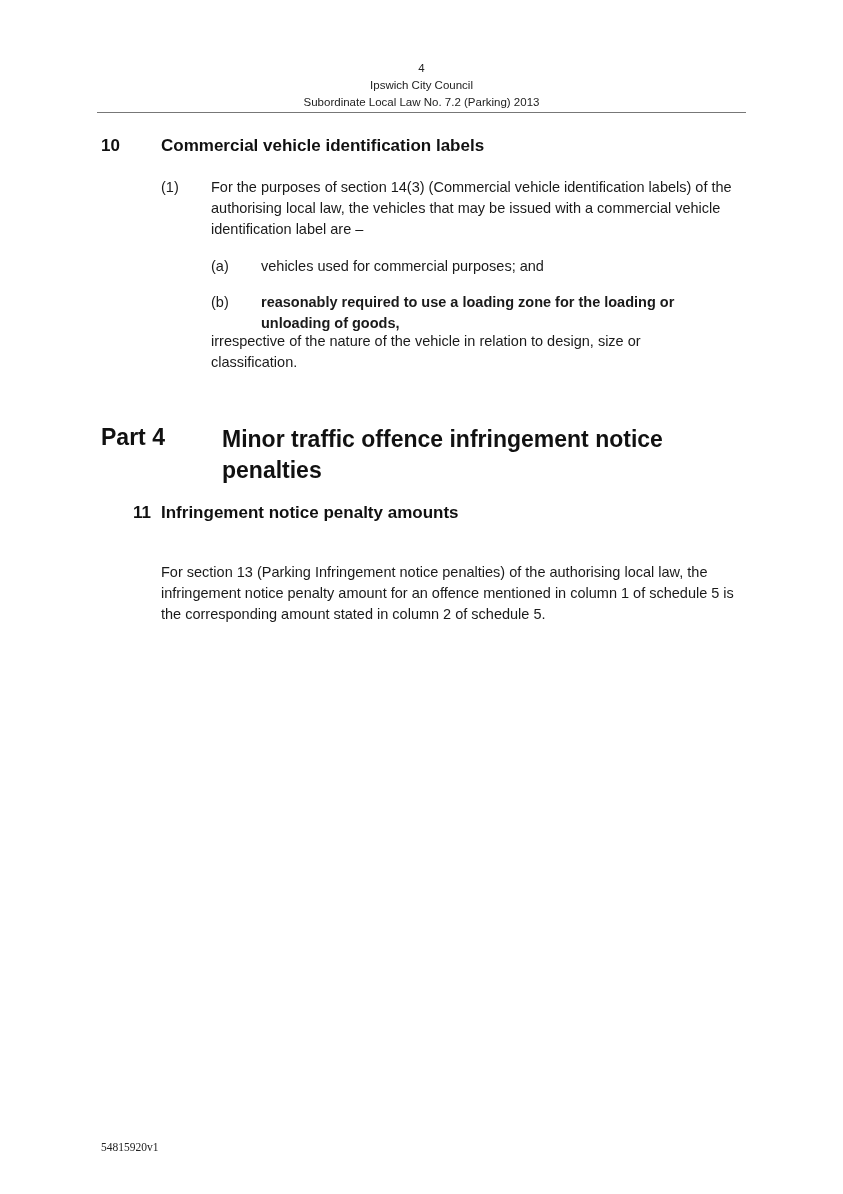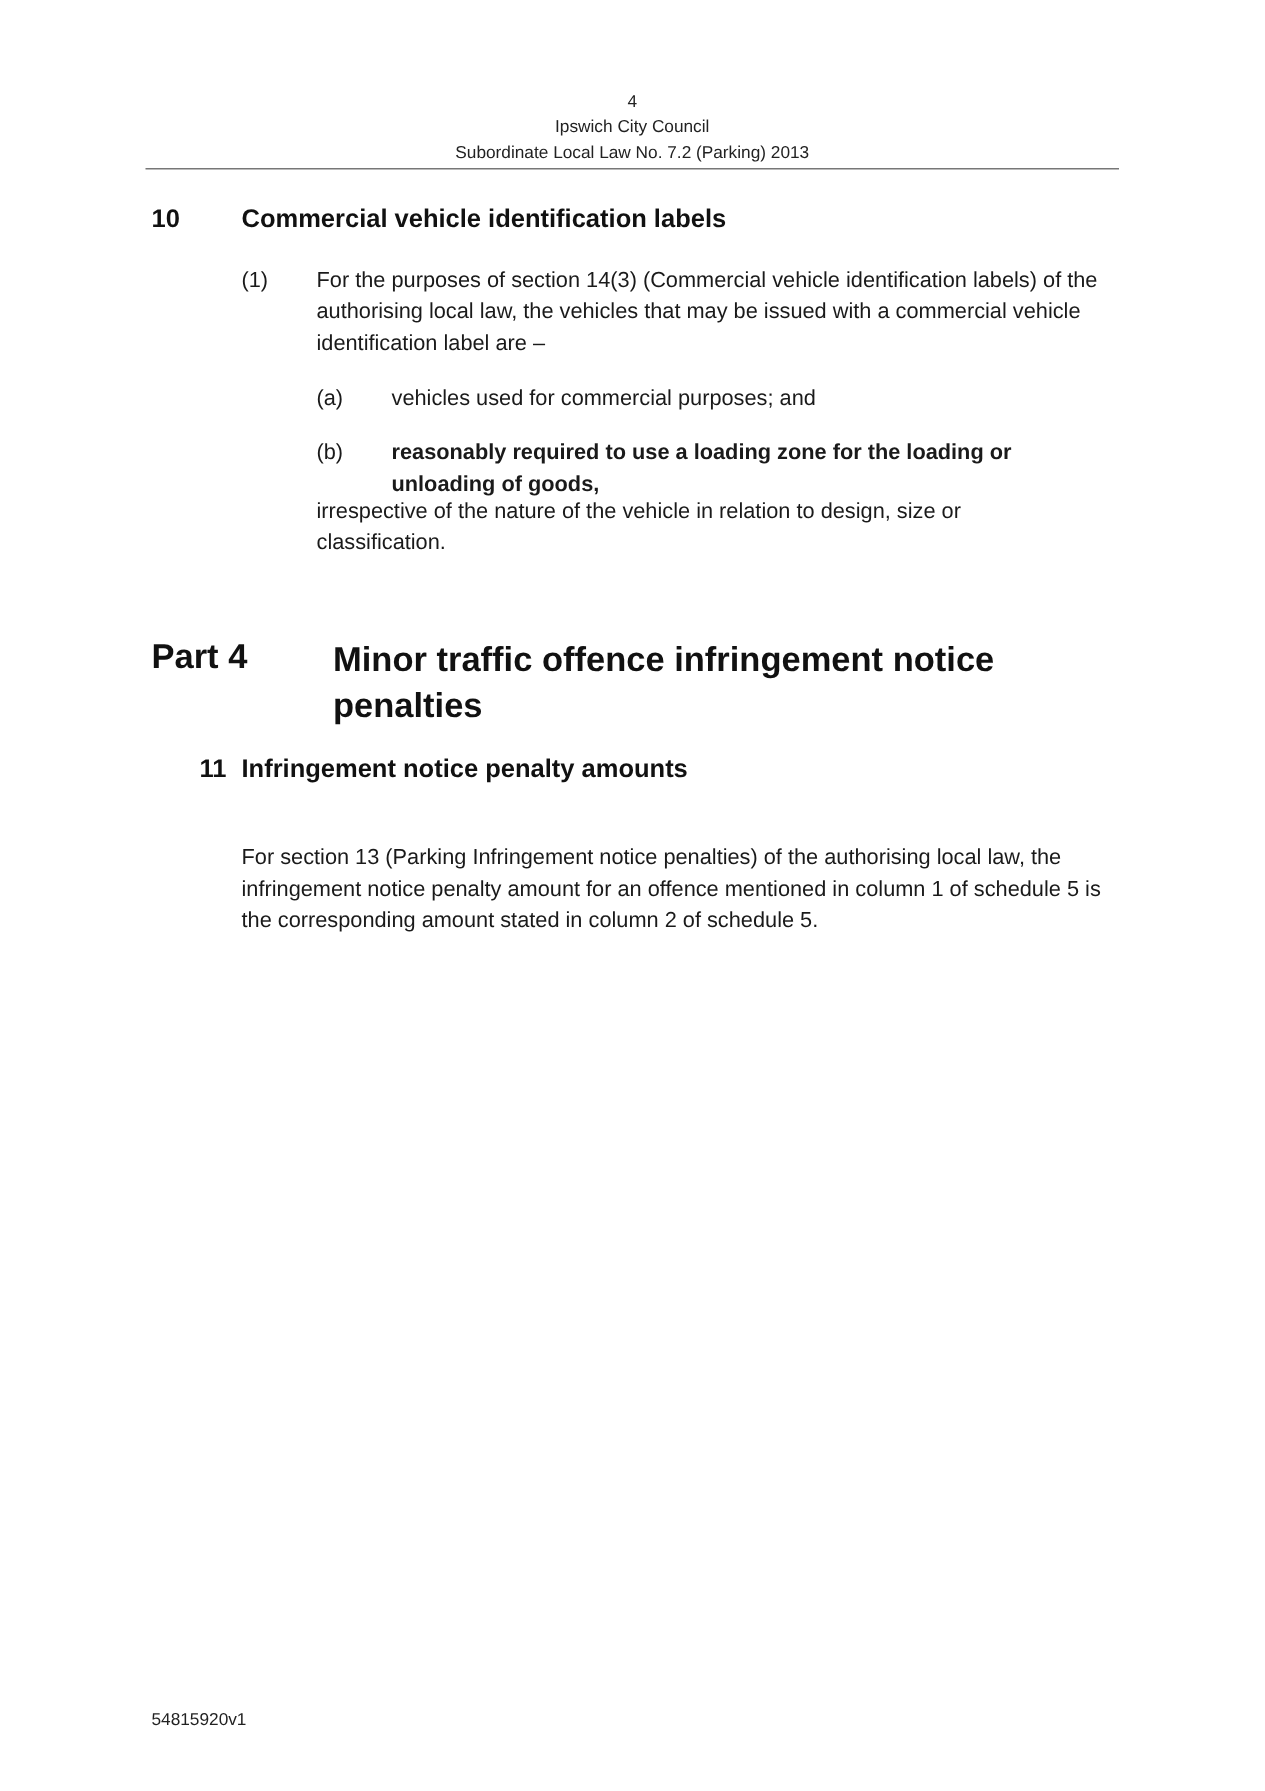--- a/index.html
+++ b/index.html
@@ -13,21 +13,21 @@
   .hdr-title { top: 94px; }
   .hdr-rule { position: absolute; left: 97px; top: 112px; width: 649px; height: 0; border-top: 1.5px solid #777; }
 
   .sec-num { position: absolute; left: 101px; font-weight: bold; font-size: 17px; }
   .sec-title { position: absolute; left: 161px; font-weight: bold; font-size: 17px; }
   .body-text { position: absolute; font-size: 14.5px; line-height: 21px; color: #1a1a1a; }
 
   .part-num { position: absolute; left: 101px; top: 424px; font-weight: bold; font-size: 23px; text-align: right; }
   .part-title { position: absolute; left: 222px; top: 424px; width: 500px; font-weight: bold; font-size: 23px; line-height: 31px; }
 
-  .footer-id { position: absolute; left: 101px; top: 1141px; font-size: 11.5px; color: #222; }
+  .footer-id { position: absolute; left: 101px; top: 1141px; font-size: 11.5px; color: #222; font-family: Liberation Serif, serif; }
 </style>
 </head>
 <body>
 
 <div class="hdr hdr-page">4</div>
 <div class="hdr hdr-org">Ipswich City Council</div>
 <div class="hdr hdr-title">Subordinate Local Law No. 7.2 (Parking) 2013</div>
 <div class="hdr-rule"></div>
 
 <div class="sec-num" style="top:136px;">10</div>

